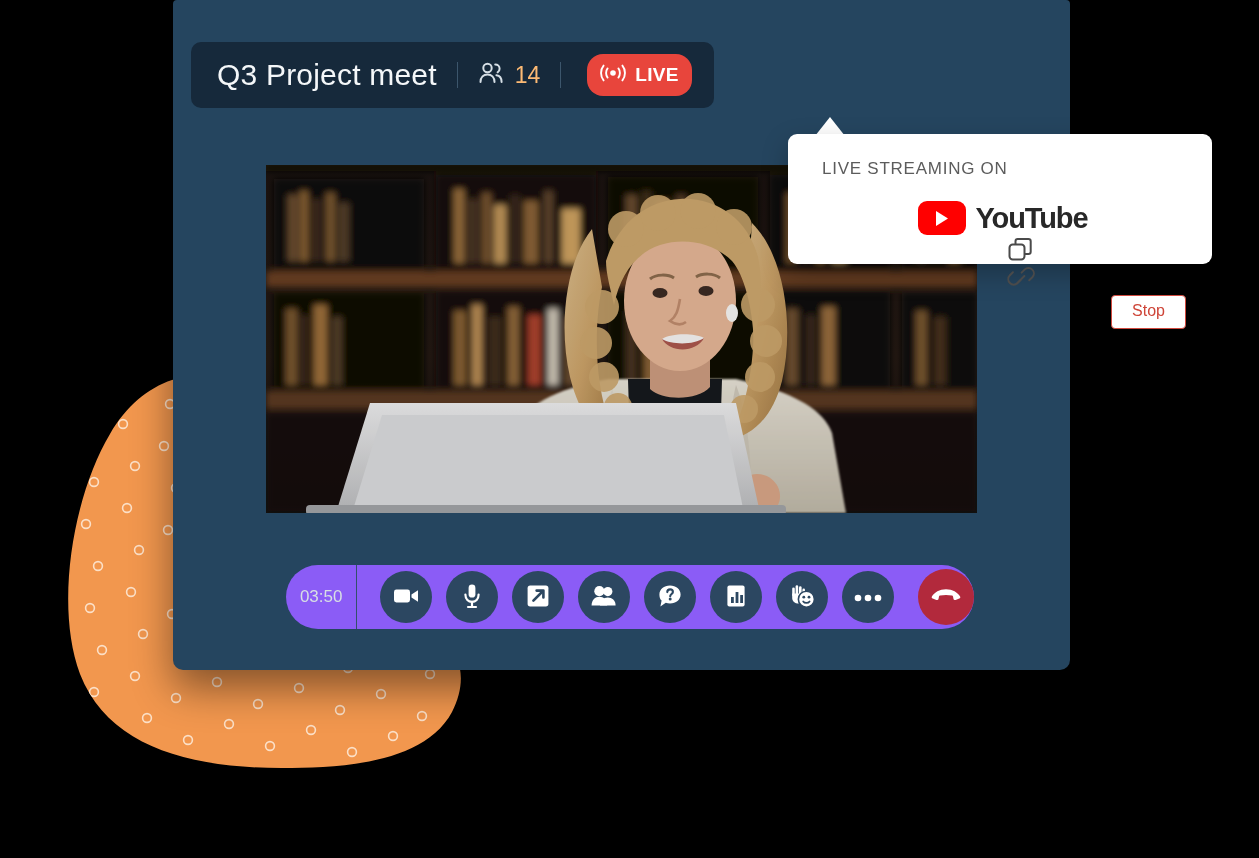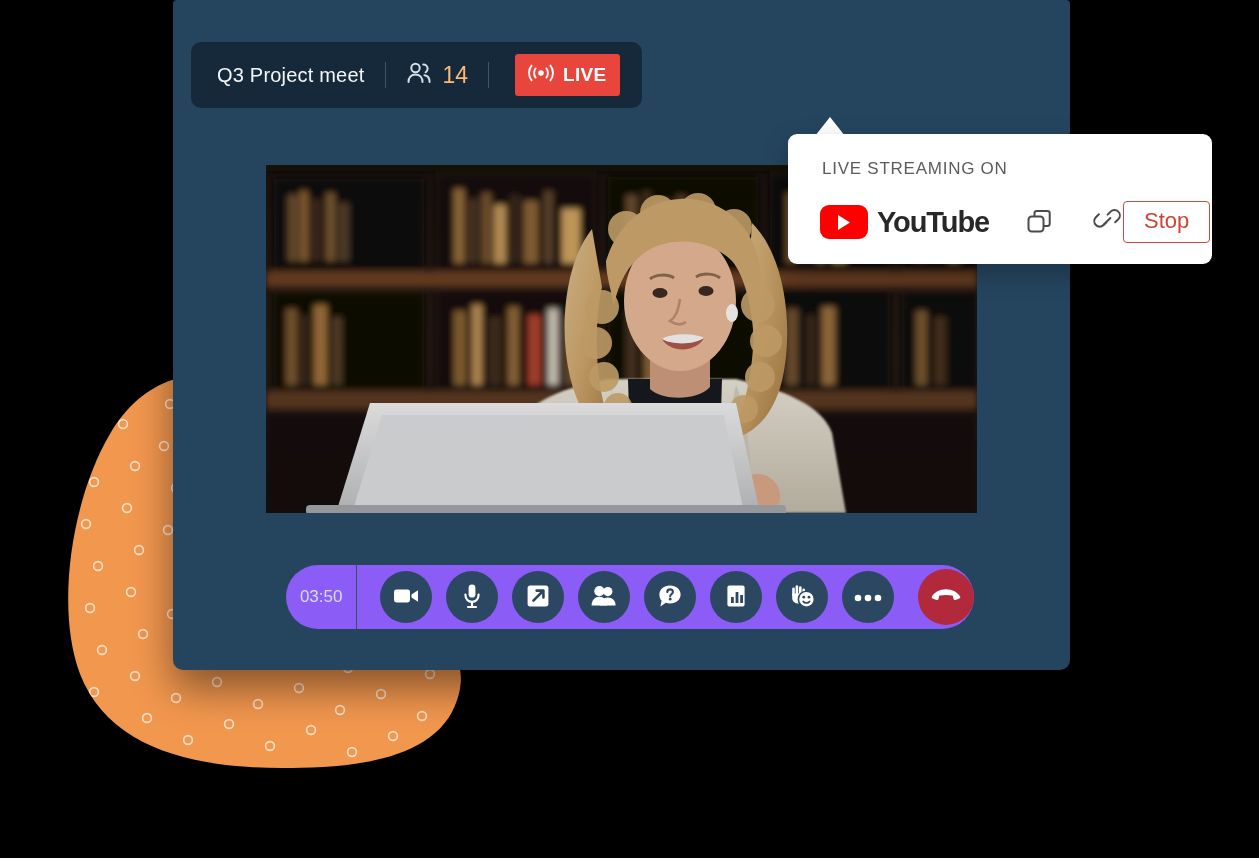--- a/index.html
+++ b/index.html
@@ -12,49 +12,49 @@
 
   
   .window{position:absolute;left:173px;top:0px;width:897px;height:670px;
           background:#25455F;border-radius:4px 4px 10px 10px;
           box-shadow:0 18px 40px rgba(0,0,0,.45);}
 
   
   .header{position:absolute;left:191px;top:42px;height:66px;
           background:#16293B;border-radius:10px;display:flex;align-items:center;
           padding:0 22px 0 26px;box-sizing:border-box;}
-  .meet-title{color:#F4F7F9;font-size:20px;font-weight:400;letter-spacing:.2px;white-space:nowrap;}
+  .meet-title{color:#F4F7F9;font-size:30px;font-weight:400;letter-spacing:.2px;white-space:nowrap;}
   .hdr-sep{width:1px;height:26px;background:#3C566C;margin:0 20px;}
   .people-grp{display:flex;align-items:center;gap:11px;}
   .ppl-count{color:#fdba74;font-size:23px;}
   .live-badge{display:flex;align-items:center;gap:7px;background:#E8453C;
-      border-radius:3px;padding:9px 13px 9px 11px;margin-left:6px;}
+      border-radius:16px;padding:9px 13px 9px 11px;margin-left:6px;}
   .live-badge .lbl{color:#fff;font-size:19px;font-weight:700;letter-spacing:.3px;}
 
   
   .video{position:absolute;left:266px;top:165px;width:711px;height:348px;
          overflow:hidden;background:#140d09;}
   .video svg{display:block;width:100%;height:100%;}
 
   
   .popover{position:absolute;left:788px;top:134px;width:424px;height:130px;
       background:#fff;border-radius:9px;box-shadow:0 10px 26px rgba(0,0,0,.25);}
   .pop-arrow{position:absolute;left:815px;top:117px;width:0;height:0;
       border-left:15px solid transparent;border-right:15px solid transparent;
       border-bottom:19px solid #fff;}
   .pop-label{position:absolute;left:34px;top:25px;color:#5C5C5C;
       font-size:17px;letter-spacing:.75px;}
-  .pop-row{position:absolute;left:32px;top:67px;right:26px;display:flex;align-items:center;}
+  .pop-row{position:absolute;left:32px;top:67px;right:26px;display:flex;align-items:center;flex-direction:column;}
   .yt-logo{display:flex;align-items:center;gap:9px;}
   .yt-badge{width:48px;height:34px;background:#FF0000;border-radius:9px;
       display:flex;align-items:center;justify-content:center;}
   .yt-word{color:#282828;font-size:29px;font-weight:700;letter-spacing:-1.1px;}
   .pop-ico{margin-left:36px;cursor:pointer;display:flex;align-items:center;}
   .stop-btn{margin-left:auto;border:1.6px solid #D0493E;color:#CE4437;
-      background:#fff;border-radius:4px;font-size:22px;padding:6px 20px 8px;
+      background:#fff;border-radius:4px;font-size:16px;padding:6px 20px 8px;
       font-family:inherit;cursor:pointer;}
 
   
   .ctrlbar{position:absolute;left:286px;top:565px;width:688px;height:64px;
       background:#8b5cf6;border-radius:32px;display:flex;align-items:center;}
   .timer{width:107px;text-align:center;color:#D7DEE4;font-size:17px;}
   .bar-sep{width:1px;height:64px;background:#33506B;}
   .btns{display:flex;align-items:center;gap:14px;padding-left:23px;}
   .cbtn{width:52px;height:52px;border-radius:50%;background:#2C4761;
       display:flex;align-items:center;justify-content:center;cursor:pointer;border:none;padding:0;}

